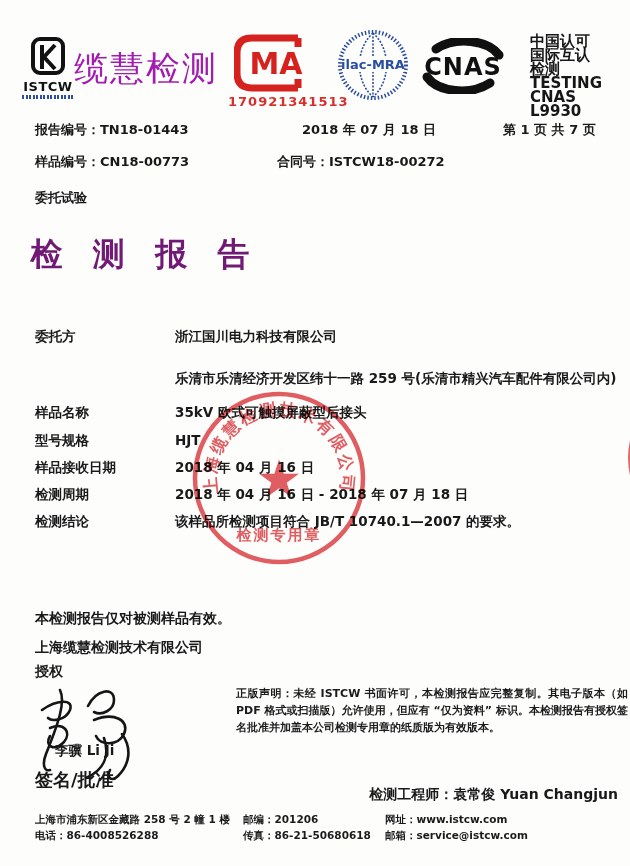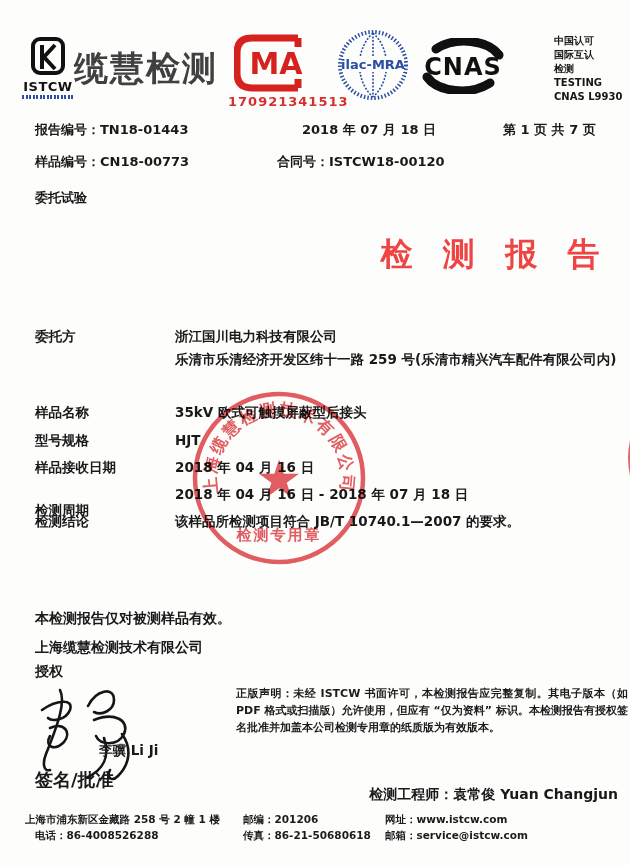--- a/index.html
+++ b/index.html
@@ -7,36 +7,36 @@
     position:relative;width:630px;height:866px;margin:0 auto;
     background:#fdfdfc;overflow:hidden;
     font-family:"DejaVu Sans","Liberation Sans",sans-serif;
     color:#191919;
   }
   .abs{position:absolute;}
   
   .istcw-text{left:20px;top:79px;width:56px;text-align:center;font-size:13px;font-weight:bold;letter-spacing:.5px;color:#111;}
   .istcw-tagline{left:22px;top:95px;width:52px;height:4px;
     background:repeating-linear-gradient(90deg,#2b4ea2 0 2px,transparent 2px 3.5px);}
-  .brand{left:74px;top:46px;font-size:34px;font-weight:bold;letter-spacing:2px;color:#404040;}
+  .brand{left:74px;top:46px;font-size:34px;font-weight:normal;letter-spacing:2px;color:#a21caf;}
   .cma-number{left:228px;top:94px;width:96px;text-align:center;font-size:13px;font-weight:bold;letter-spacing:1px;color:#d6302c;}
-  .accred{left:530px;top:34px;font-size:10px;font-weight:bold;line-height:14px;color:#161616;margin-left:24px;}
+  .accred{left:530px;top:34px;font-size:15px;font-weight:bold;line-height:14px;color:#161616;}
   
   .meta{font-size:13px;font-weight:bold;white-space:nowrap;text-align:right;}
   
-  .report-title{left:0;top:233px;width:100%;text-align:right;font-size:32px;font-weight:bold;
-    letter-spacing:.95em;text-indent:.95em;color:#ef4444;}
+  .report-title{left:0;top:233px;width:100%;text-align:left;font-size:32px;font-weight:bold;
+    letter-spacing:.95em;text-indent:.95em;color:#701a75;}
   
   .lbl{left:35px;font-size:13.5px;font-weight:bold;white-space:nowrap;}
   .val{left:175px;font-size:13.5px;font-weight:bold;white-space:nowrap;}
   
   .stmt{left:35px;font-size:14px;font-weight:bold;white-space:nowrap;}
   .notice{left:236px;top:685px;width:392px;font-size:11px;line-height:1.55;font-weight:bold;
     color:#1c1c1c;text-align:justify;}
-  .signer{left:55px;top:742px;font-size:13.5px;font-weight:bold;margin-left:44px;}
+  .signer{left:55px;top:742px;font-size:13.5px;font-weight:bold;}
   .sign-label{left:35px;top:768px;font-size:18px;font-weight:bold;}
   .engineer{right:12px;top:786px;font-size:14px;font-weight:bold;white-space:nowrap;}
   .foot{font-size:10.5px;font-weight:bold;white-space:nowrap;color:#1b1b1b;}
   
   .stamp-main{left:190px;top:389px;width:178px;height:178px;mix-blend-mode:multiply;opacity:.85;}
   .stamp-edge{left:584px;top:378px;width:140px;height:165px;mix-blend-mode:multiply;opacity:.8;}
   .signature{left:30px;top:676px;width:130px;height:112px;}
 </style>
 </head>
 <body>
@@ -79,35 +79,35 @@
     <div>国际互认</div>
     <div>检测</div>
     <div>TESTING</div>
     <div>CNAS L9930</div>
   </div>
 
   <div class="abs meta" style="left:35px;top:121px">报告编号：TN18-01443</div>
   <div class="abs meta" style="left:302px;top:121px">2018 年 07 月 18 日</div>
   <div class="abs meta" style="left:503px;top:121px">第 1 页 共 7 页</div>
   <div class="abs meta" style="left:35px;top:153px">样品编号：CN18-00773</div>
-  <div class="abs meta" style="left:277px;top:153px">合同号：ISTCW18-00120</div>
+  <div class="abs meta" style="left:277px;top:153px">合同号：ISTCW18-00272</div>
   <div class="abs meta" style="left:35px;top:189px">委托试验</div>
 
   <div class="abs report-title">检测报告</div>
 
   <div class="abs lbl" style="top:328px">委托方</div>
   <div class="abs val" style="top:328px">浙江国川电力科技有限公司</div>
-  <div class="abs val" style="top:351px">乐清市乐清经济开发区纬十一路 259 号(乐清市精兴汽车配件有限公司内)</div>
+  <div class="abs val" style="top:370px">乐清市乐清经济开发区纬十一路 259 号(乐清市精兴汽车配件有限公司内)</div>
   <div class="abs lbl" style="top:404px">样品名称</div>
   <div class="abs val" style="top:404px">35kV 欧式可触摸屏蔽型后接头</div>
   <div class="abs lbl" style="top:432px">型号规格</div>
   <div class="abs val" style="top:432px">HJT</div>
   <div class="abs lbl" style="top:459px">样品接收日期</div>
   <div class="abs val" style="top:459px">2018 年 04 月 16 日</div>
-  <div class="abs lbl" style="top:502px">检测周期</div>
+  <div class="abs lbl" style="top:486px">检测周期</div>
   <div class="abs val" style="top:486px">2018 年 04 月 16 日 - 2018 年 07 月 18 日</div>
   <div class="abs lbl" style="top:513px">检测结论</div>
   <div class="abs val" style="top:513px">该样品所检测项目符合 JB/T 10740.1—2007 的要求。</div>
 
   <div class="abs stmt" style="top:610px">本检测报告仅对被测样品有效。</div>
   <div class="abs stmt" style="top:639px">上海缆慧检测技术有限公司</div>
   <div class="abs stmt" style="top:663px">授权</div>
 
   <div class="abs notice">正版声明：未经 ISTCW 书面许可，本检测报告应完整复制。其电子版本（如 PDF 格式或扫描版）允许使用，但应有 “仅为资料” 标识。本检测报告有授权签名批准并加盖本公司检测专用章的纸质版为有效版本。</div>
 
@@ -120,21 +120,21 @@
       <path d="M64 44 C84 36 100 44 94 58 C88 70 70 70 66 60"></path>
       <path d="M74 62 C80 80 74 94 56 102"></path>
       <path d="M92 58 C102 72 100 88 88 100 C82 106 76 102 80 94"></path>
     </g>
   </svg>
 
   <div class="abs signer">李骥 Li Ji</div>
   <div class="abs sign-label">签名/批准</div>
   <div class="abs engineer">检测工程师：袁常俊 Yuan Changjun</div>
 
-  <div class="abs foot" style="left:25px;top:813px">上海市浦东新区金藏路 258 号 2 幢 1 楼</div>
+  <div class="abs foot" style="left:35px;top:813px">上海市浦东新区金藏路 258 号 2 幢 1 楼</div>
   <div class="abs foot" style="left:35px;top:829px">电话：86-4008526288</div>
   <div class="abs foot" style="left:243px;top:813px">邮编：201206</div>
   <div class="abs foot" style="left:243px;top:829px">传真：86-21-50680618</div>
   <div class="abs foot" style="left:385px;top:813px">网址：www.istcw.com</div>
   <div class="abs foot" style="left:385px;top:829px">邮箱：service@istcw.com</div>
 
   <svg class="abs stamp-main" viewBox="0 0 178 178">
     <circle cx="89" cy="89" r="84" fill="none" stroke="#dd4146" stroke-width="4.5"></circle>
     <path id="sealArc" d="M31.9 115.6 A63 63 0 1 1 146.1 115.6" fill="none"></path>
     <text font-size="16.5" font-weight="bold" fill="#dd4146" letter-spacing="2.5">

